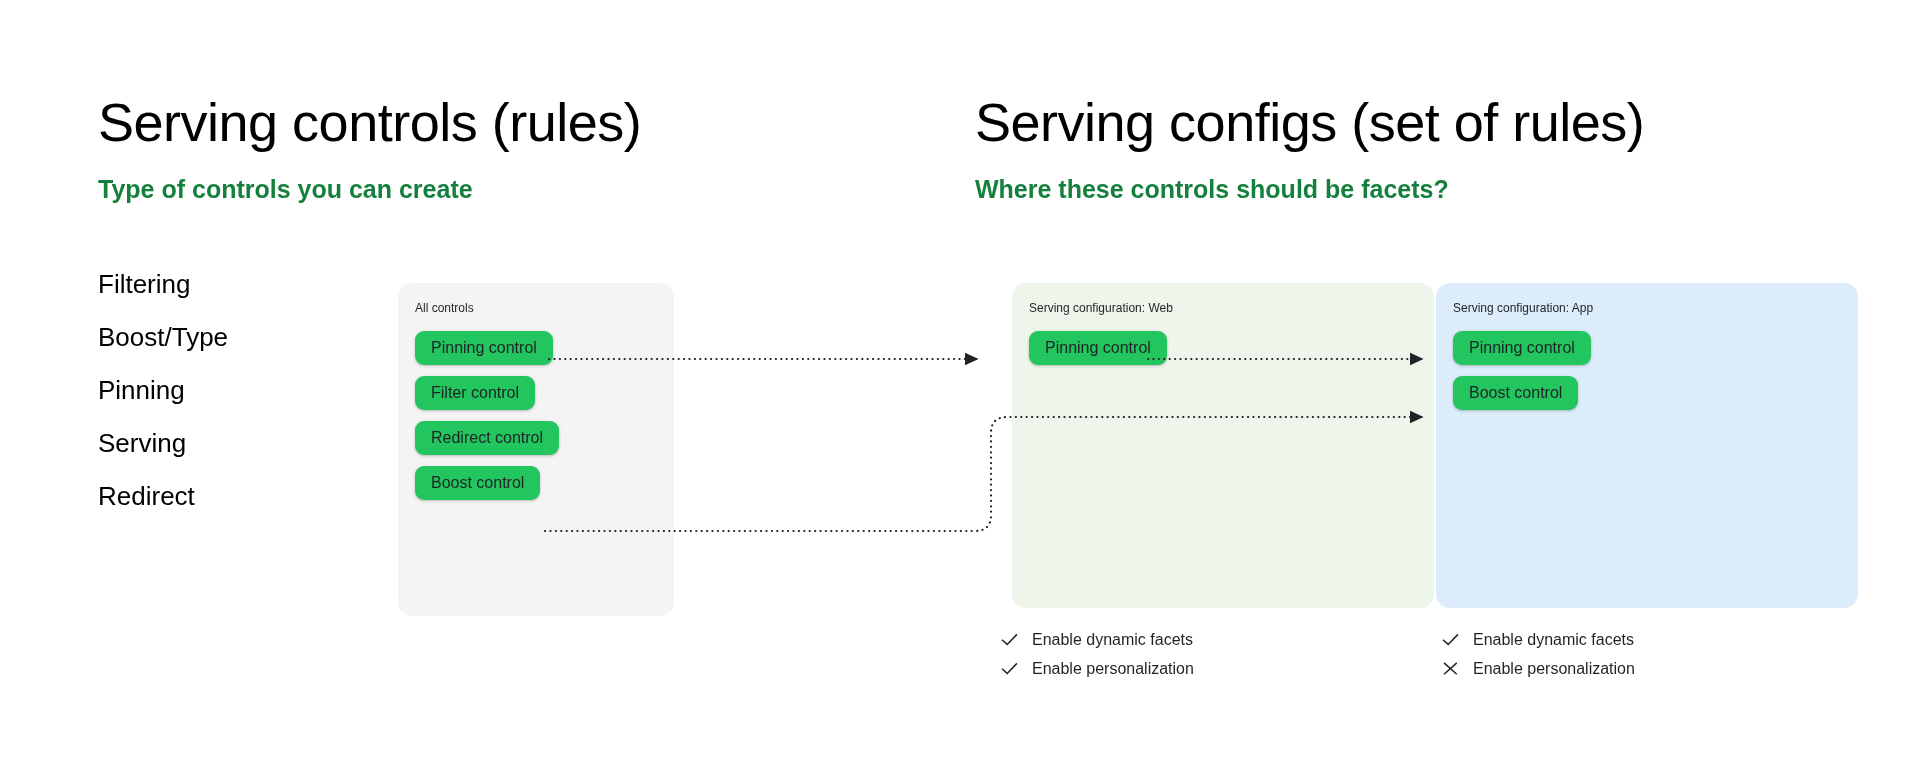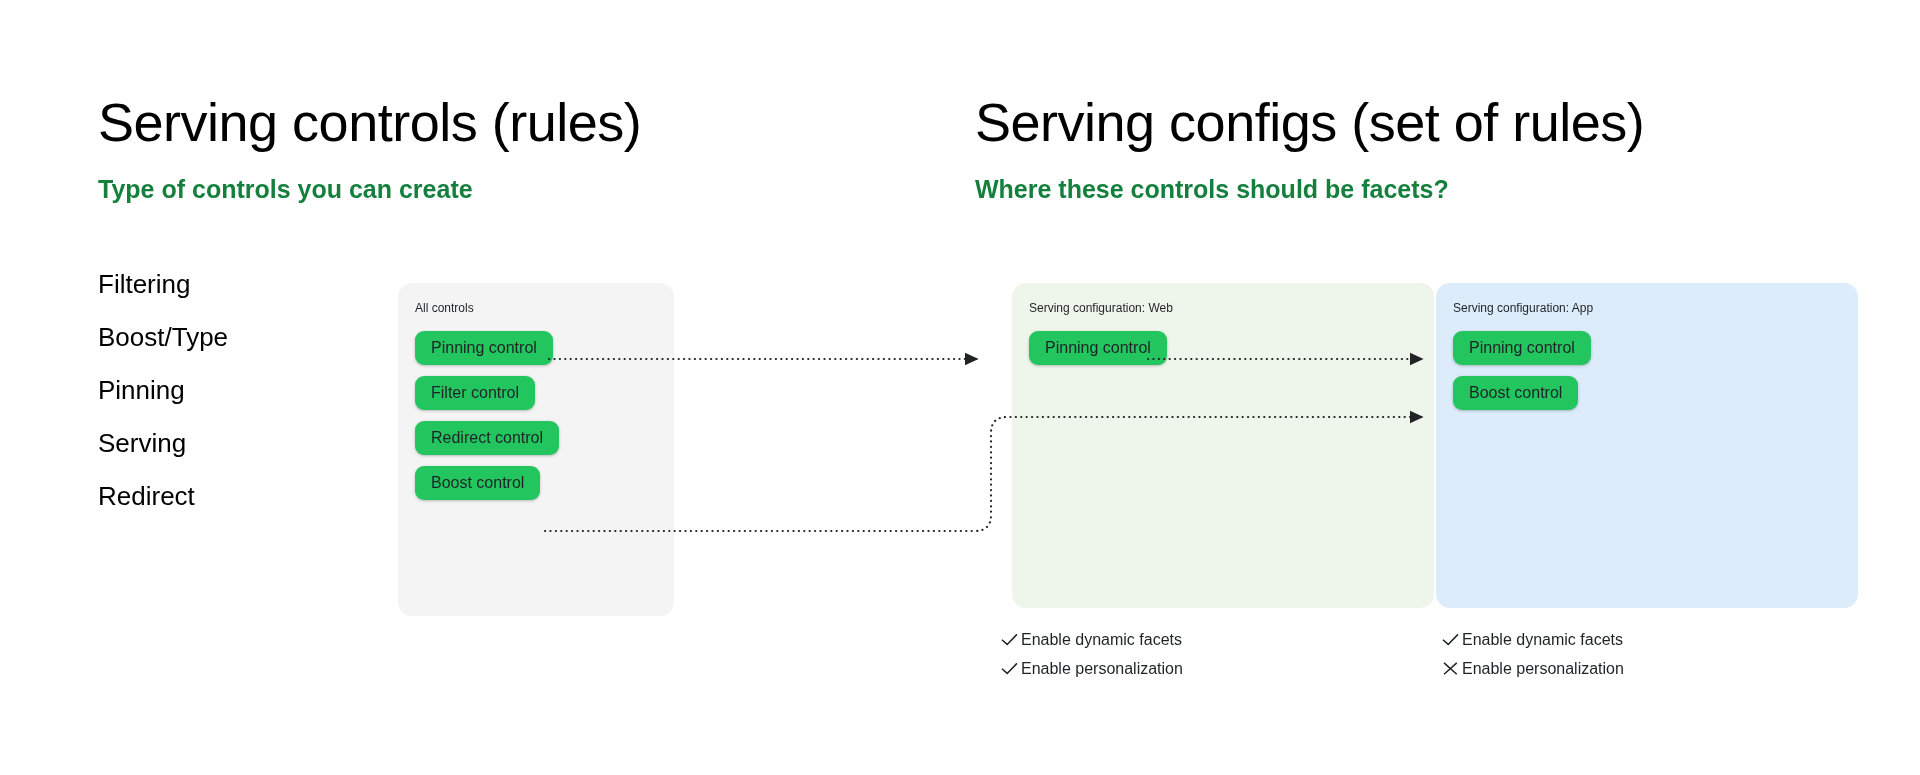--- a/index.html
+++ b/index.html
@@ -123,21 +123,21 @@
     position: absolute;
     display: flex;
     flex-direction: column;
     gap: 10px;
   }
   #options-web { left: 1000px; top: 630px; }
   #options-app { left: 1441px; top: 630px; }
   .option-row {
     display: flex;
     align-items: center;
-    gap: 2px;
+    gap: 13px;
     font-size: 16px;
     color: #1f2326;
     white-space: nowrap;
   }
   .option-icon {
     width: 19px;
     height: 19px;
     display: inline-block;
     flex: 0 0 19px;
   }

